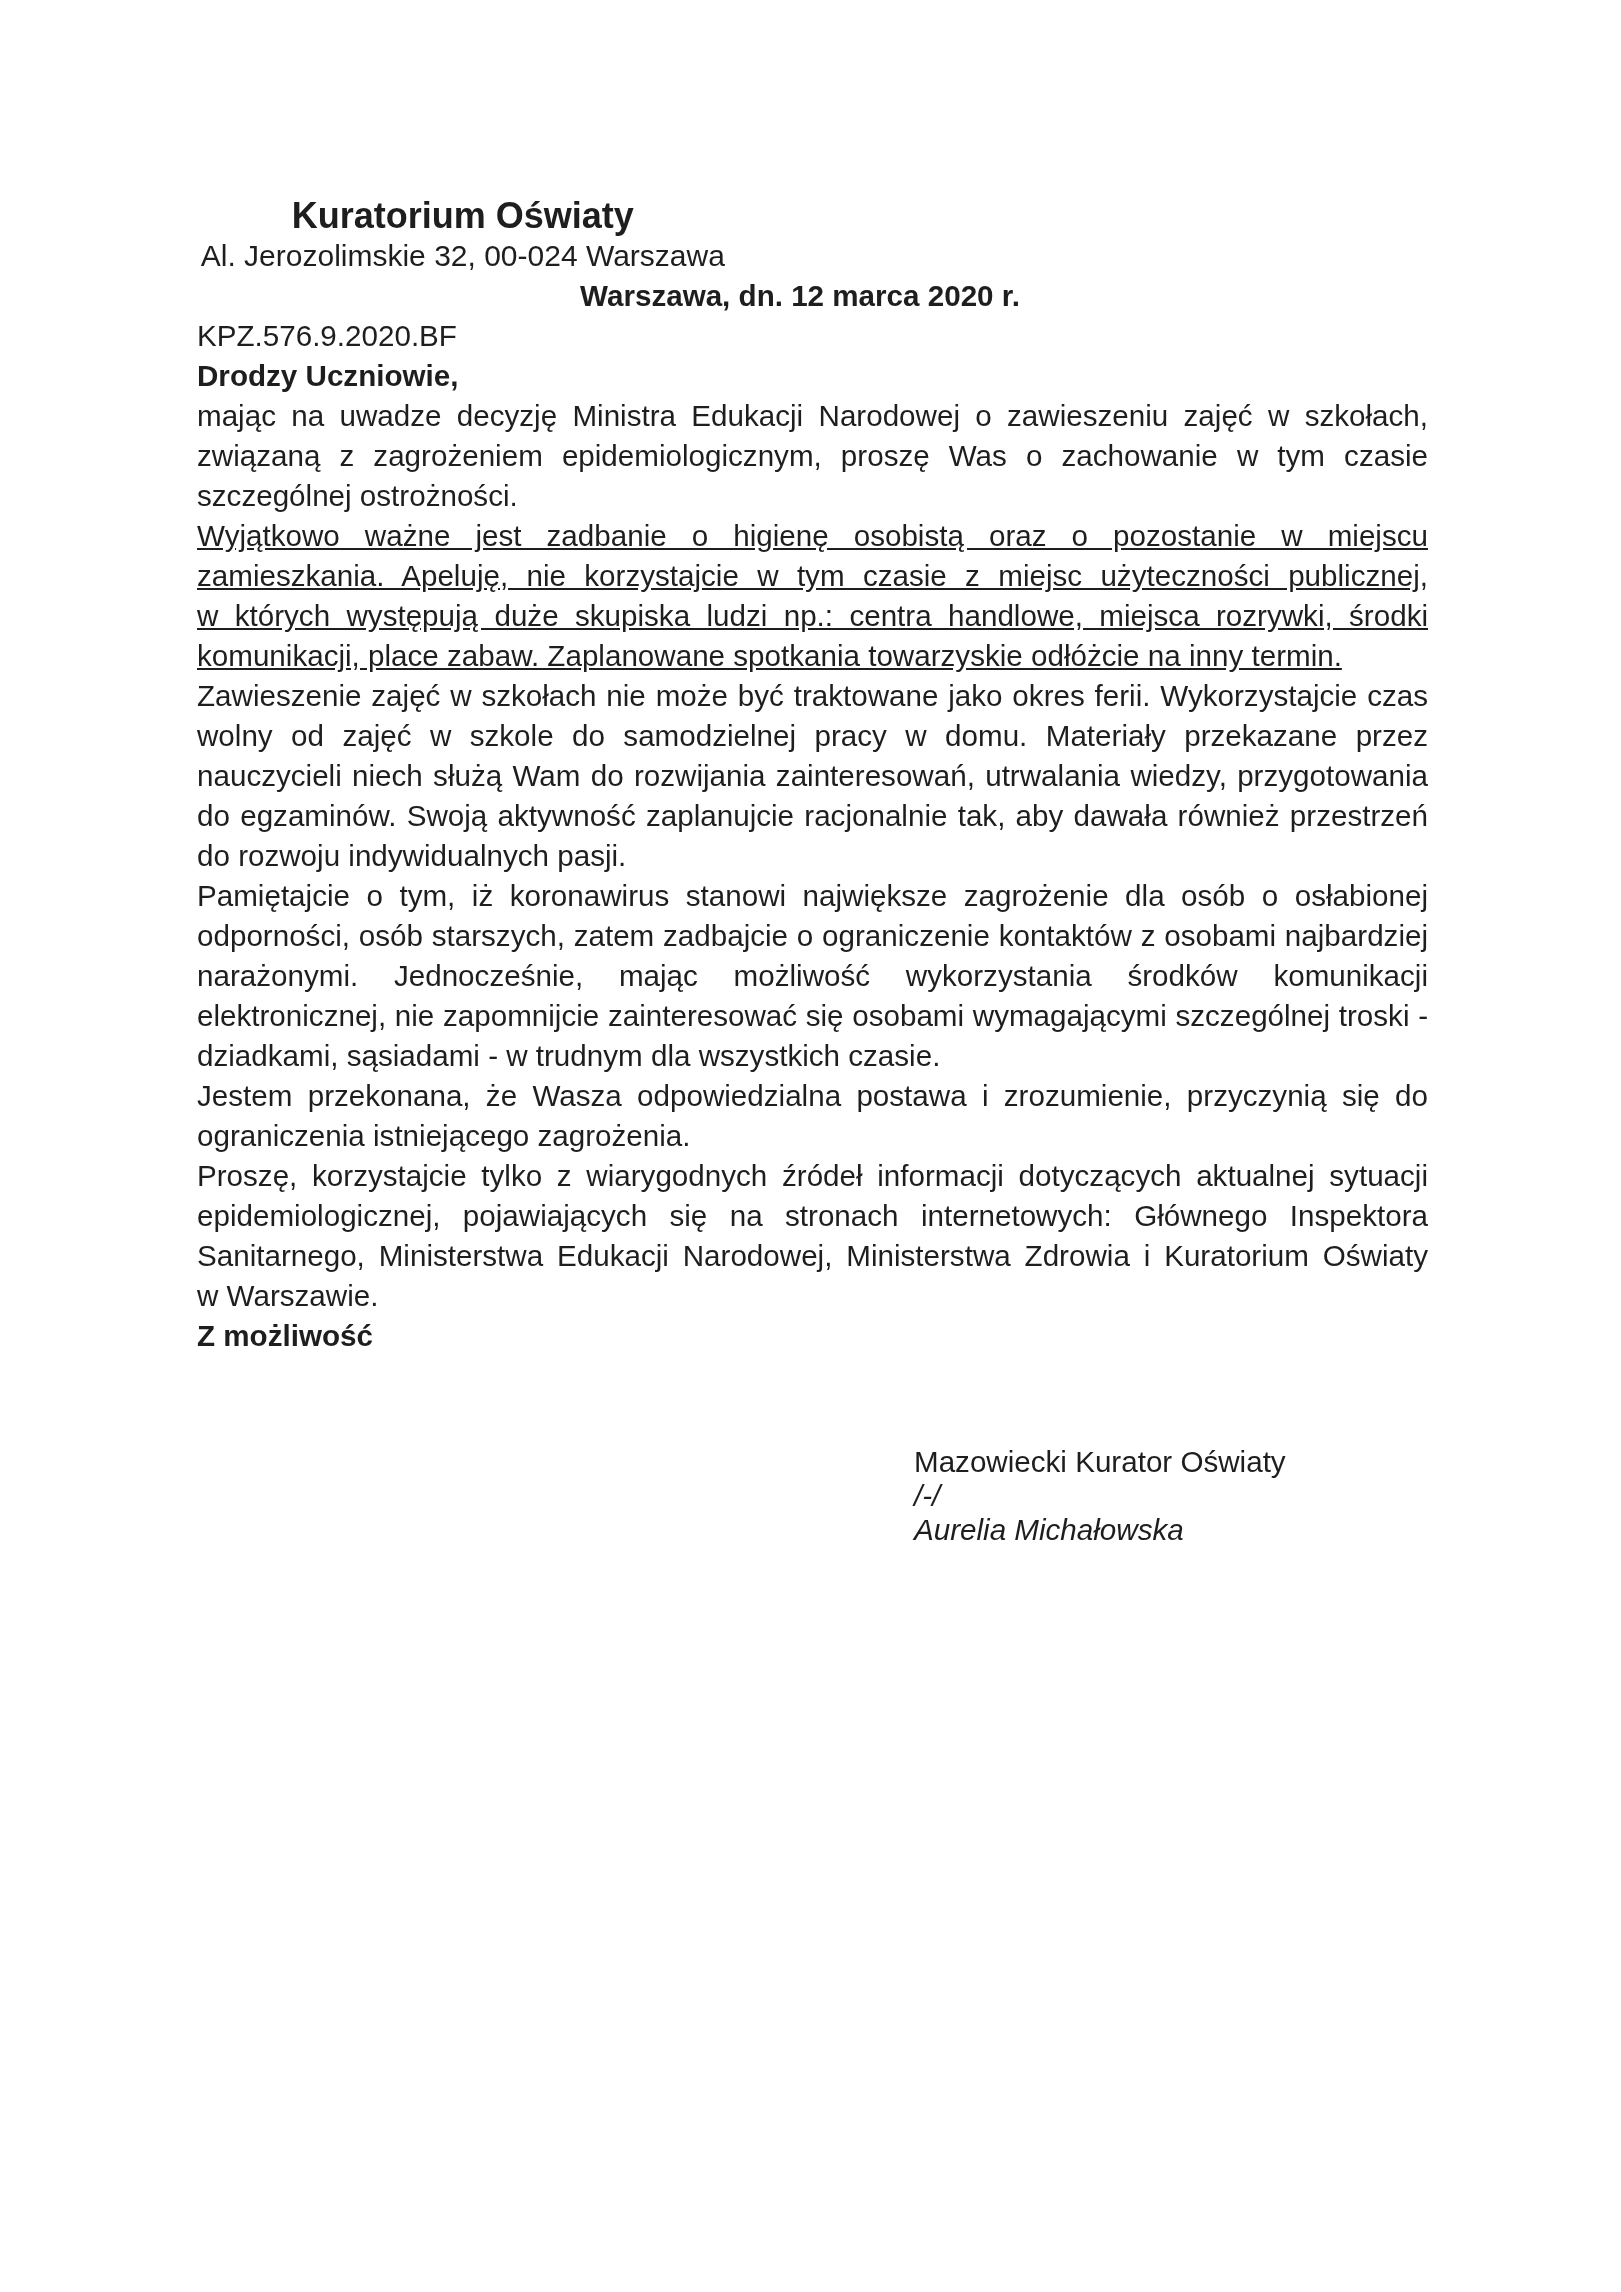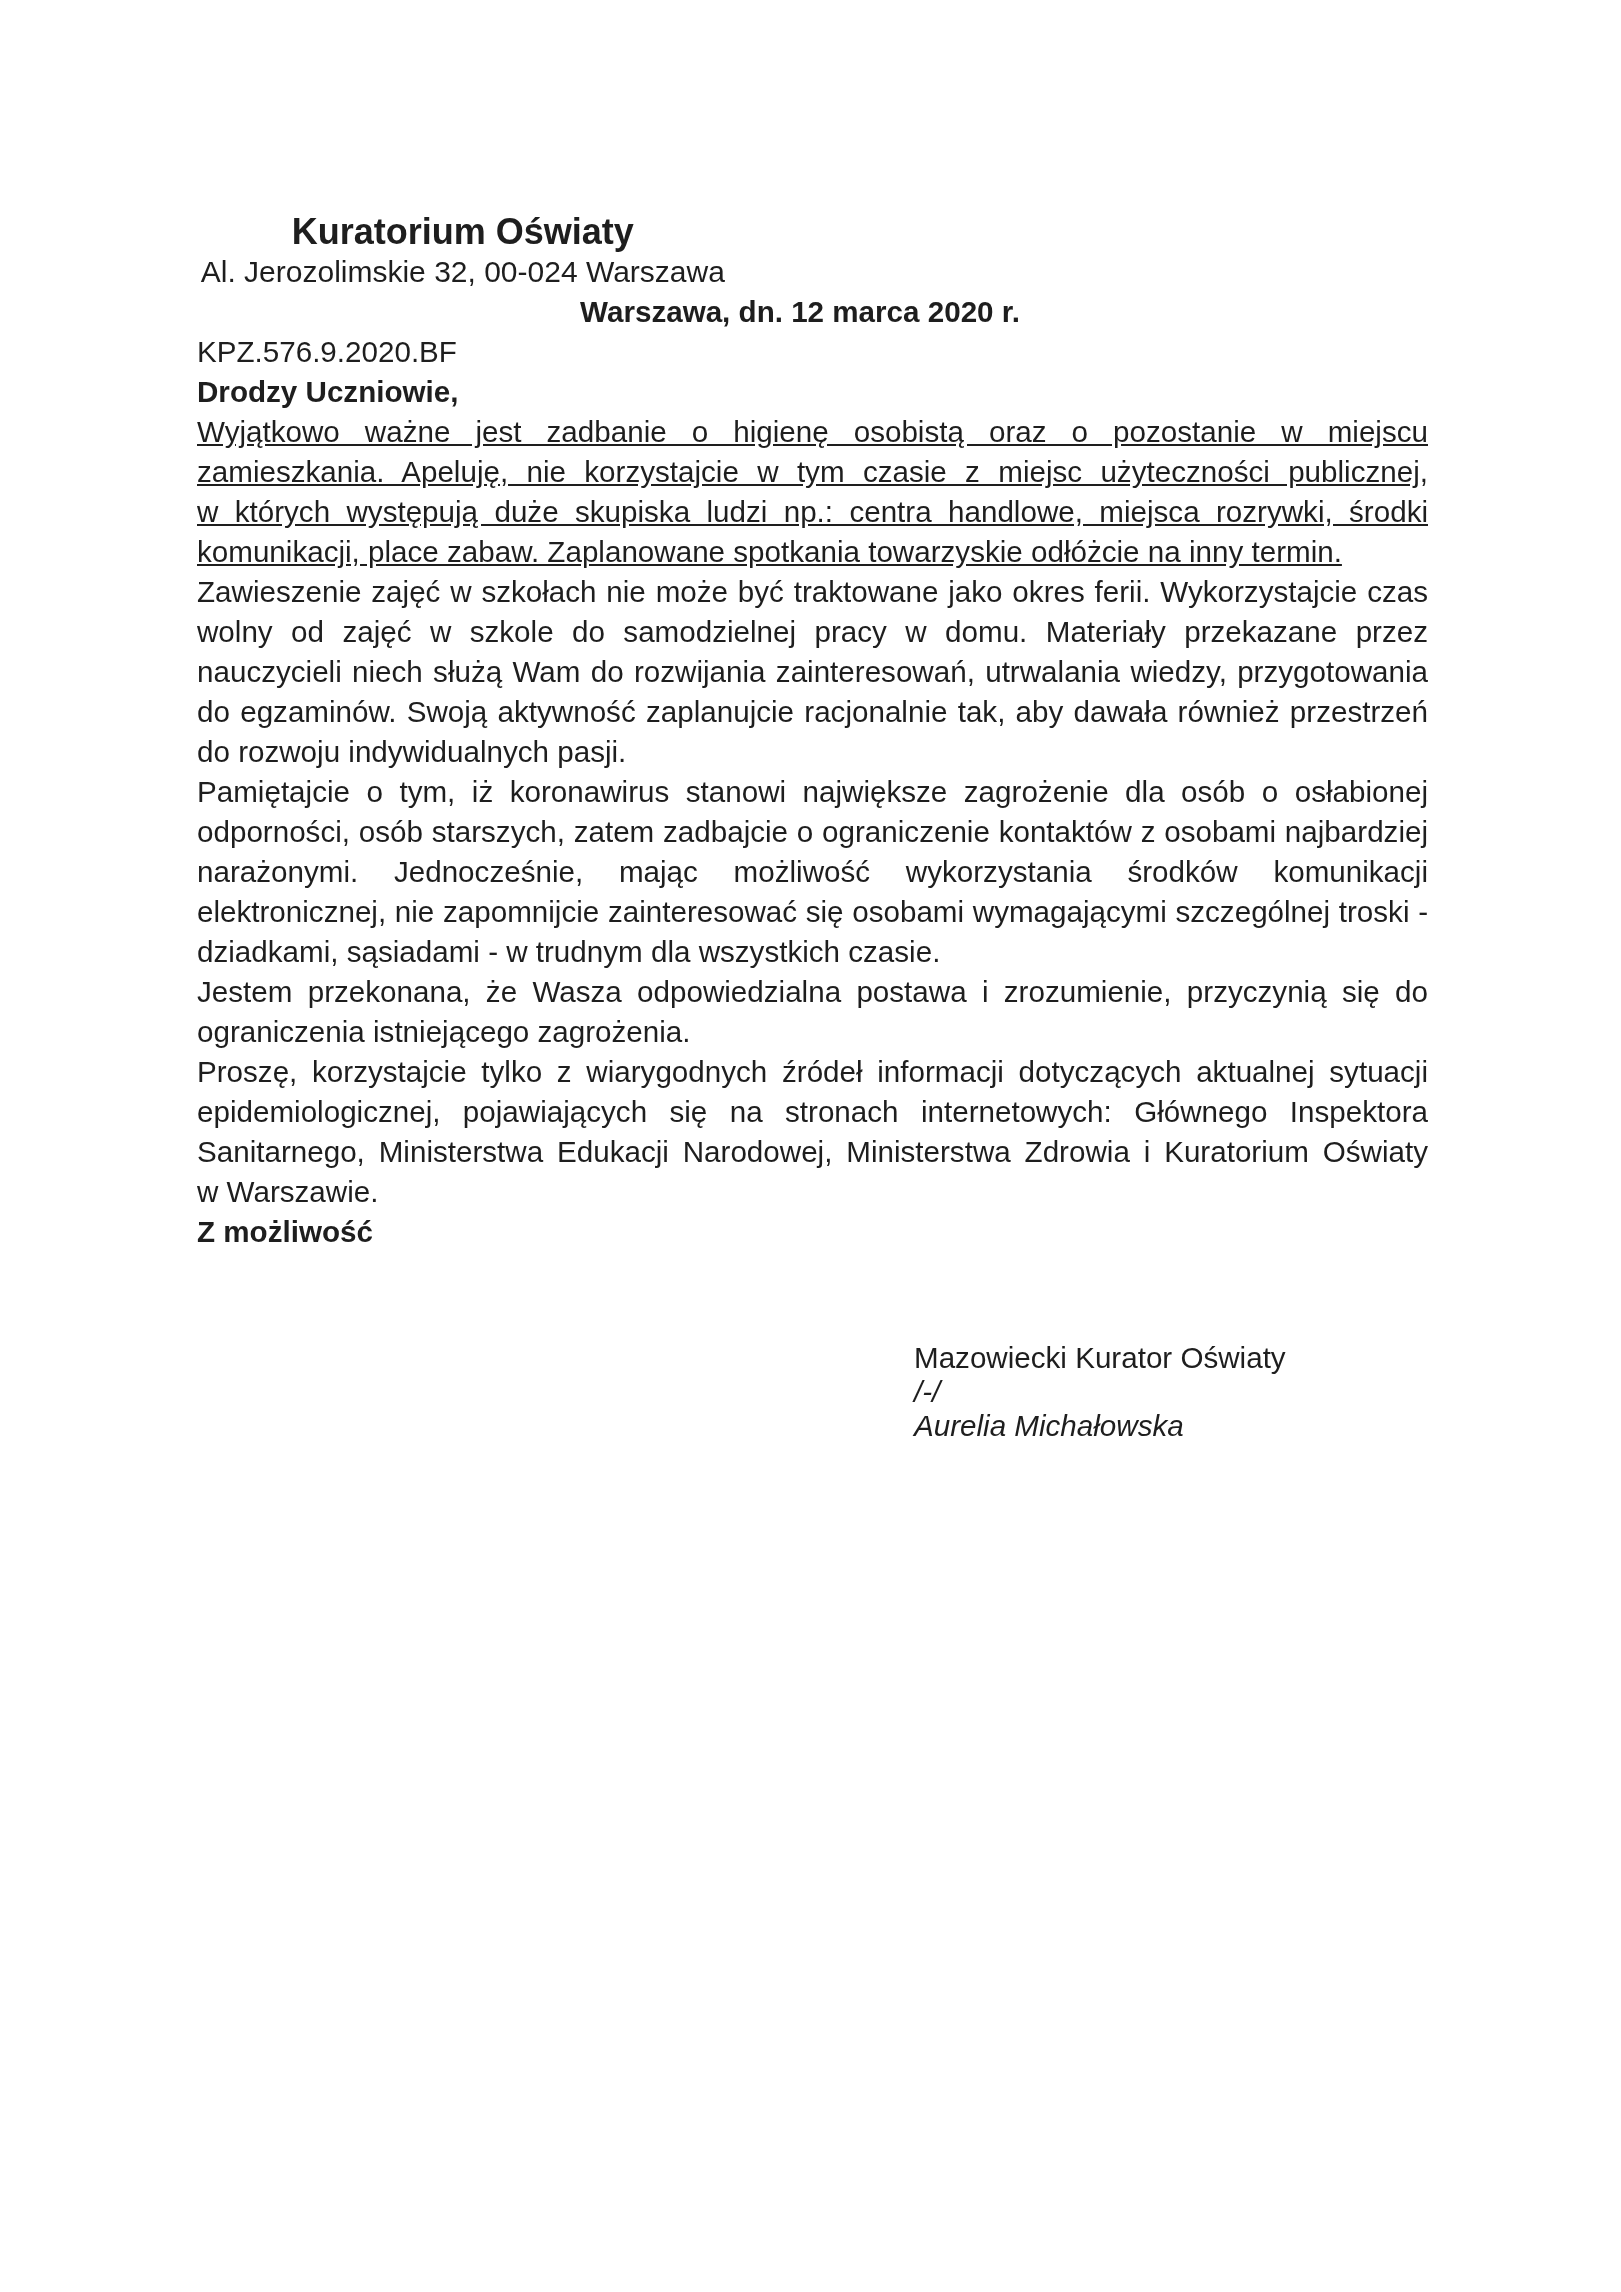--- a/index.html
+++ b/index.html
@@ -5,21 +5,21 @@
   html, body {
     margin: 0;
     padding: 0;
     background: #ffffff;
   }
   .page {
     position: relative;
     width: 1621px;
     height: 1623px;
     box-sizing: border-box;
-    padding: 16px 193px 0 197px;
+    padding: 0 193px 0 197px;
     background: #ffffff;
     color: #1e1e1e;
     font-family: "Liberation Sans", "DejaVu Sans", sans-serif;
     font-size: 29.6px;
     line-height: 40px;
     overflow: hidden;
   }
   .page p { margin: 0; }
 
   .letterhead {
@@ -92,20 +92,21 @@
     <p class="org-line">Kuratorium Oświaty</p>
     <p class="org-address">Al. Jerozolimskie 32, 00-024 Warszawa</p>
   </div>
 
   <p class="date-line">Warszawa, dn. 12 marca 2020 r.</p>
 
   <p class="reference">KPZ.576.9.2020.BF</p>
 
   <p class="salutation">Drodzy Uczniowie,</p>
 
+  <p class="body-par par-1">mając na uwadze decyzję Ministra Edukacji Narodowej o zawieszeniu zajęć w szkołach, związaną z zagrożeniem epidemiologicznym, proszę Was o&nbsp;zachowanie w tym czasie szczególnej ostrożności.</p>
   <p class="body-par par-2">Wyjątkowo ważne jest zadbanie o higienę osobistą oraz o pozostanie w miejscu zamieszkania. Apeluję, nie korzystajcie w&nbsp;tym czasie z miejsc użyteczności publicznej, w&nbsp;których występują duże skupiska ludzi np.: centra handlowe, miejsca rozrywki, środki komunikacji, place zabaw. Zaplanowane spotkania towarzyskie odłóżcie na inny termin.</p>
   <p class="body-par par-3">Zawieszenie zajęć w szkołach nie może być traktowane jako okres ferii. Wykorzystajcie czas wolny od zajęć w szkole do&nbsp;samodzielnej pracy w domu. Materiały przekazane przez nauczycieli niech służą Wam do rozwijania zainteresowań, utrwalania wiedzy, przygotowania do egzaminów. Swoją aktywność zaplanujcie racjonalnie tak, aby dawała również przestrzeń do rozwoju indywidualnych pasji.</p>
   <p class="body-par par-4">Pamiętajcie o tym, iż koronawirus stanowi największe zagrożenie dla osób o osłabionej odporności, osób starszych, zatem zadbajcie o ograniczenie kontaktów z&nbsp;osobami najbardziej narażonymi. Jednocześnie, mając możliwość wykorzystania środków komunikacji elektronicznej, nie zapomnijcie zainteresować się osobami wymagającymi szczególnej troski - dziadkami, sąsiadami - w trudnym dla wszystkich czasie.</p>
   <p class="body-par par-6">Jestem przekonana, że Wasza odpowiedzialna postawa i zrozumienie, przyczynią się do ograniczenia istniejącego zagrożenia.</p>
   <p class="body-par par-5">Proszę, korzystajcie tylko z wiarygodnych źródeł informacji dotyczących aktualnej sytuacji epidemiologicznej, pojawiających się na stronach internetowych: Głównego Inspektora Sanitarnego, Ministerstwa Edukacji Narodowej, Ministerstwa Zdrowia i Kuratorium Oświaty w&nbsp;Warszawie.</p>
 
   <p class="closing">Z możliwość</p>
 
   <div class="signature">
     <p>Mazowiecki Kurator Oświaty</p>

